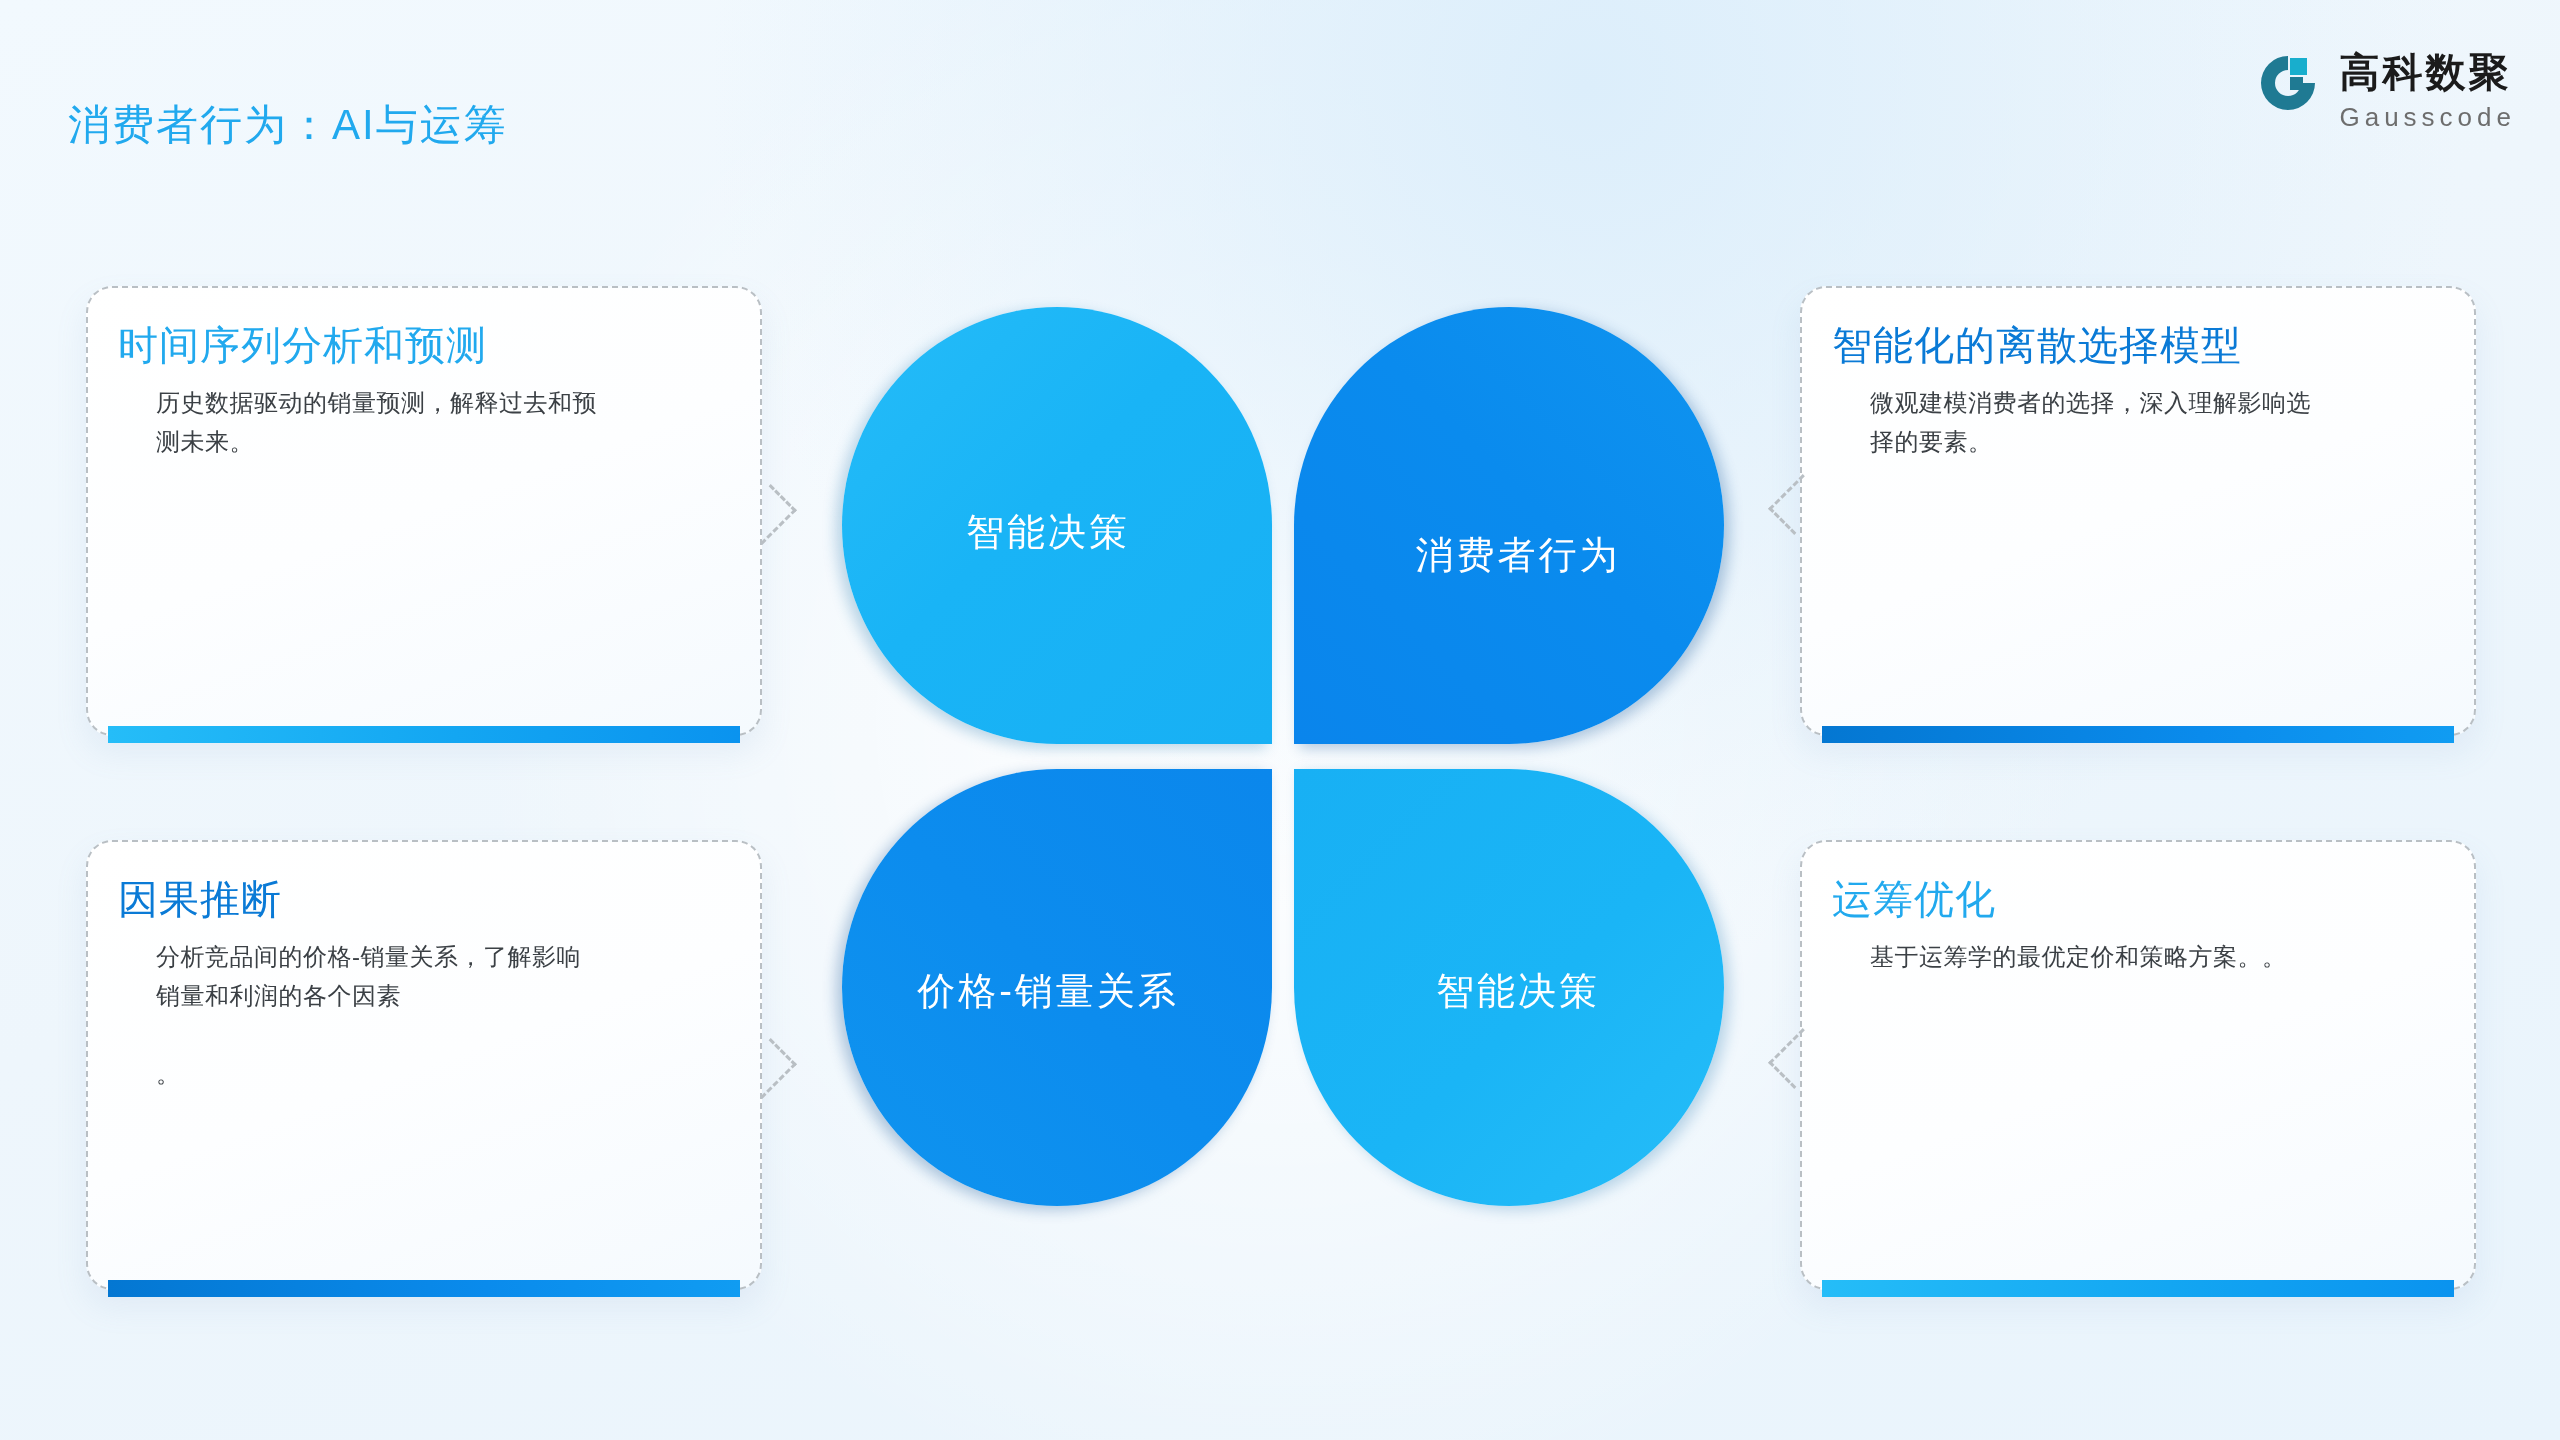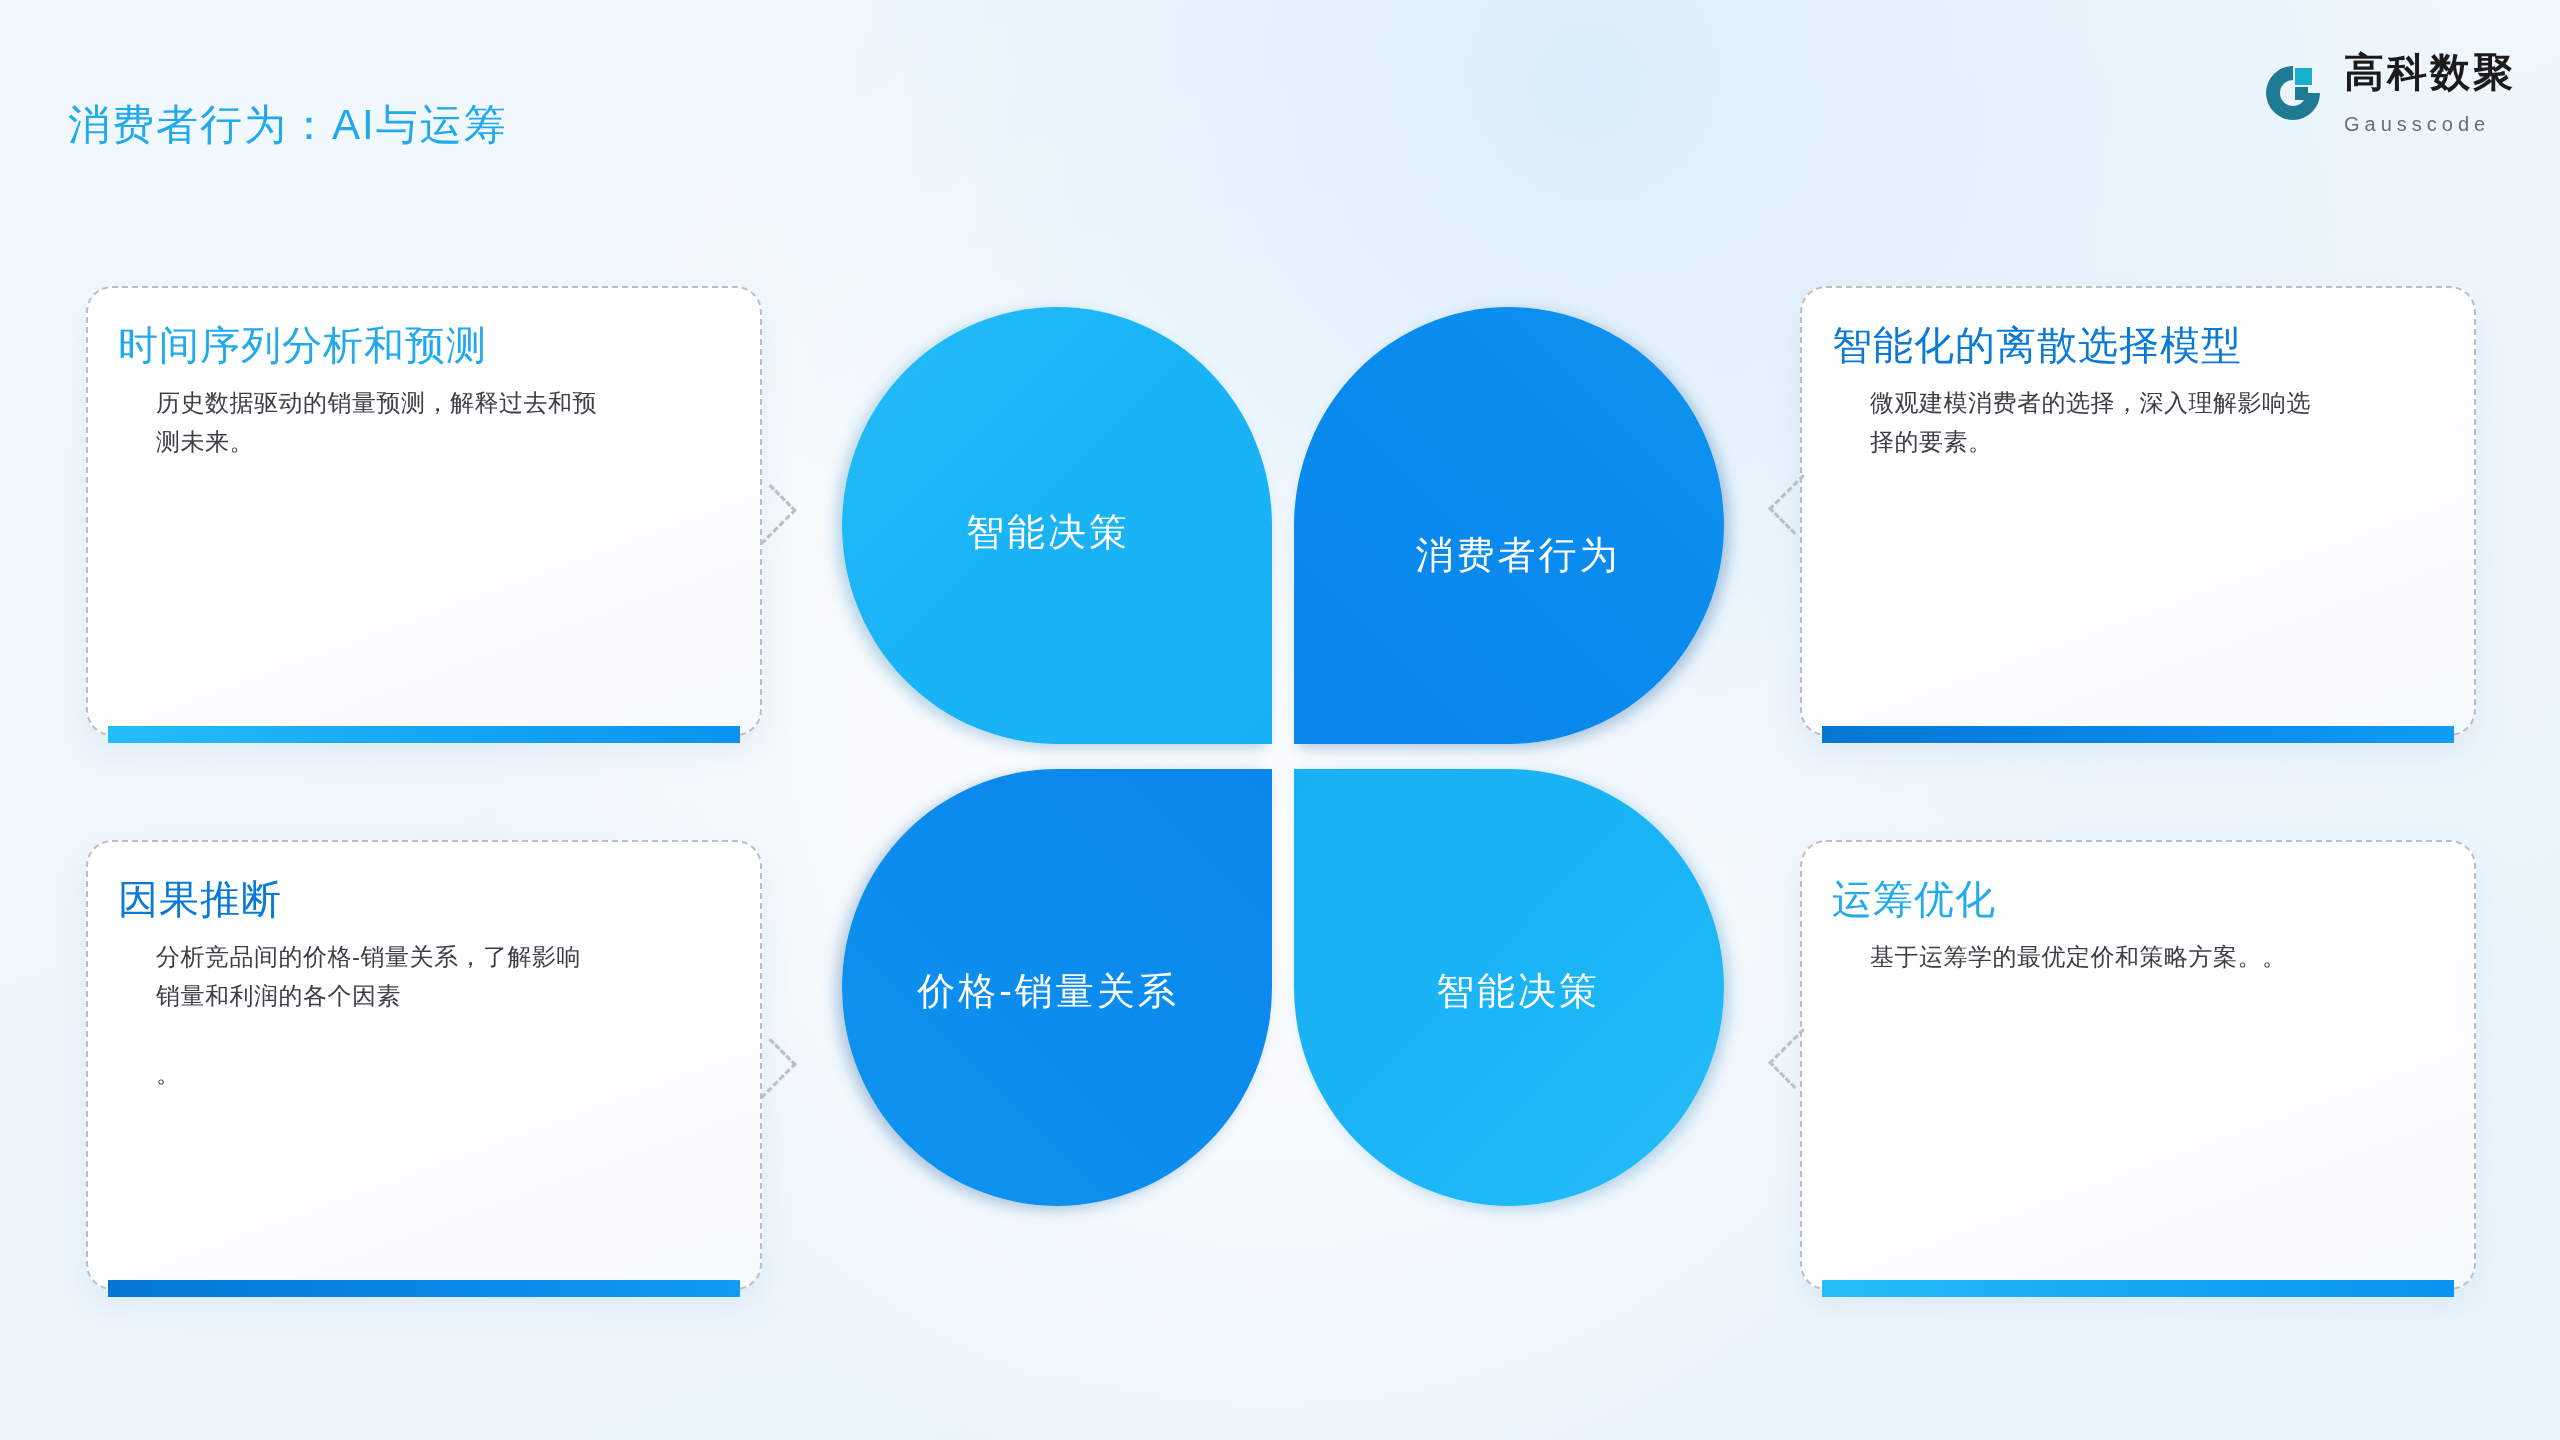--- a/index.html
+++ b/index.html
@@ -36,21 +36,21 @@
     letter-spacing: 2px;
     color: #21a9ee;
     white-space: nowrap;
   }
 
   .logo {
     position: absolute;
     right: 44px;
     top: 52px;
     display: flex;
-    align-items: center;
+    align-items: flex-start;
     gap: 20px;
   }
   .logo-mark {
     width: 62px;
     height: 62px;
     position: relative;
     flex: 0 0 auto;
   }
   .logo-wordmark {
     display: flex;
@@ -58,24 +58,24 @@
     justify-content: center;
     line-height: 1;
   }
   .logo-cn {
     font-size: 40px;
     font-weight: bold;
     color: #1b1b1b;
     letter-spacing: 3px;
   }
   .logo-en {
-    font-size: 20px;
+    font-size: 26px;
     color: #6d6d6d;
     letter-spacing: 5px;
-    margin-top: 22px;
+    margin-top: 12px;
   }
 
   
   .flower {
     position: absolute;
     left: 842px;
     top: 307px;
     width: 880px;
     height: 900px;
   }

